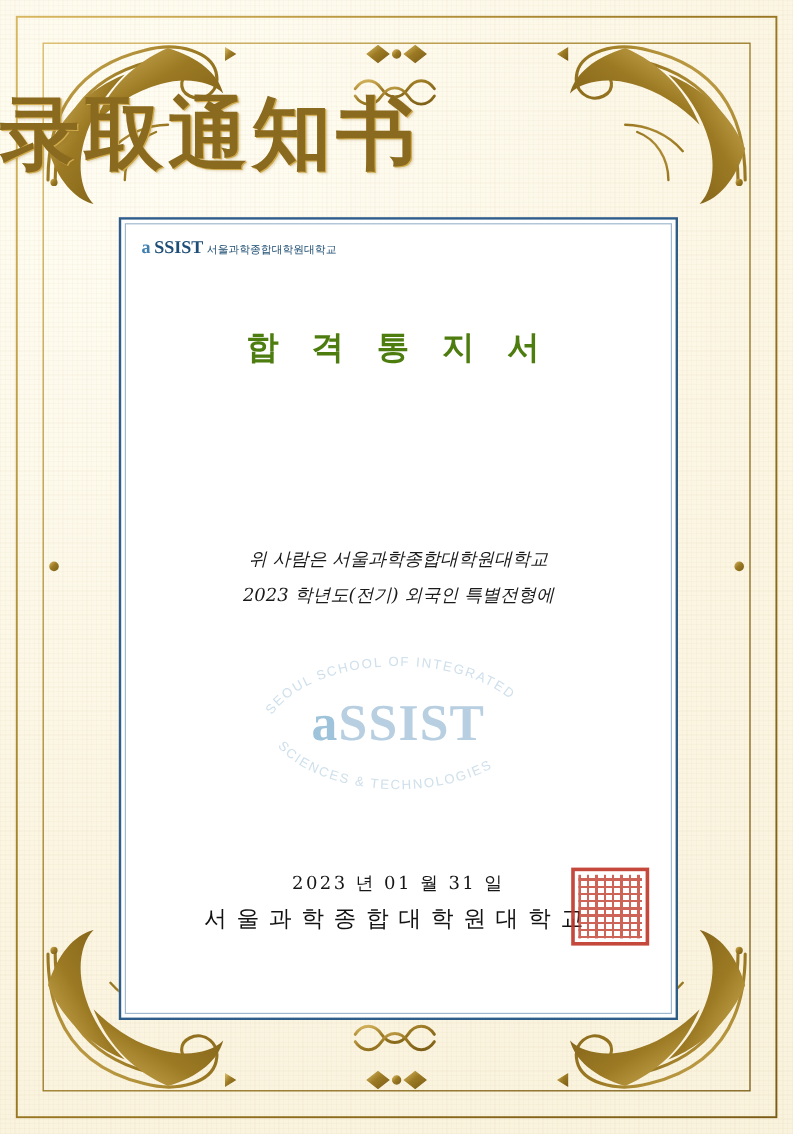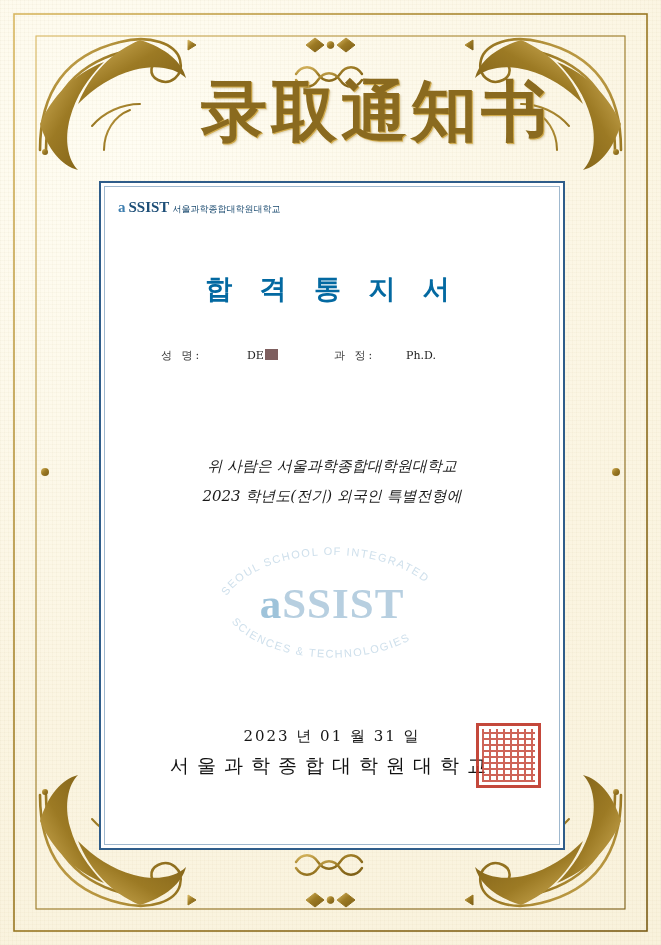--- a/index.html
+++ b/index.html
@@ -38,21 +38,21 @@
   .ornament-frame svg {
     display: block;
   }
 
   
   .doc-title {
     position: absolute;
     top: 78px;
     left: 0;
     width: 551px;
-    text-align: right;
+    text-align: left;
     font-family: "DejaVu Serif", serif;
     font-size: 66px;
     font-weight: bold;
     letter-spacing: 4px;
     color: #8a6a1f;
     text-shadow: 1px 1px 0 #cfa94a, 2px 2px 2px rgba(140,106,30,0.25);
     line-height: 1;
   }
 
   
@@ -105,21 +105,21 @@
 
   .cert-heading {
     position: absolute;
     top: 88px;
     left: 0;
     width: 462px;
     text-align: center;
     font-family: "DejaVu Serif", serif;
     font-size: 27px;
     letter-spacing: 9px;
-    color: #0369a1;
+    color: #4d7c0f;
     font-weight: bold;
   }
 
   
   .fields {
     position: absolute;
     top: 158px;
     left: 60px;
     width: 345px;
     font-family: "DejaVu Serif", serif;
@@ -367,28 +367,20 @@
 
     <div class="brand">
       <span class="brand-a">a</span>
       <span class="brand-ssist">SSIST</span>
       <span class="brand-kr">서울과학종합대학원대학교</span>
     </div>
 
     <div class="cert-heading">합 격 통 지 서</div>
 
     <div class="fields">
-      <div class="field-row">
-        <span class="f-label">성    명:</span>
-        <span class="f-value">
-          <span>DE</span><span class="redact dark"></span>
-        </span>
-        <span class="f-label2">과    정:</span>
-        <span class="f-value2">Ph.D.</span>
-      </div>
     </div>
 
     <div class="body-text">
       <div>위 사람은 서울과학종합대학원대학교</div>
       <div>2023 학년도(전기) 외국인 특별전형에</div>
     </div>
 
     <div class="watermark">
       <svg class="wm-ring" viewBox="0 0 260 142" xmlns="http://www.w3.org/2000/svg">
         <defs>

